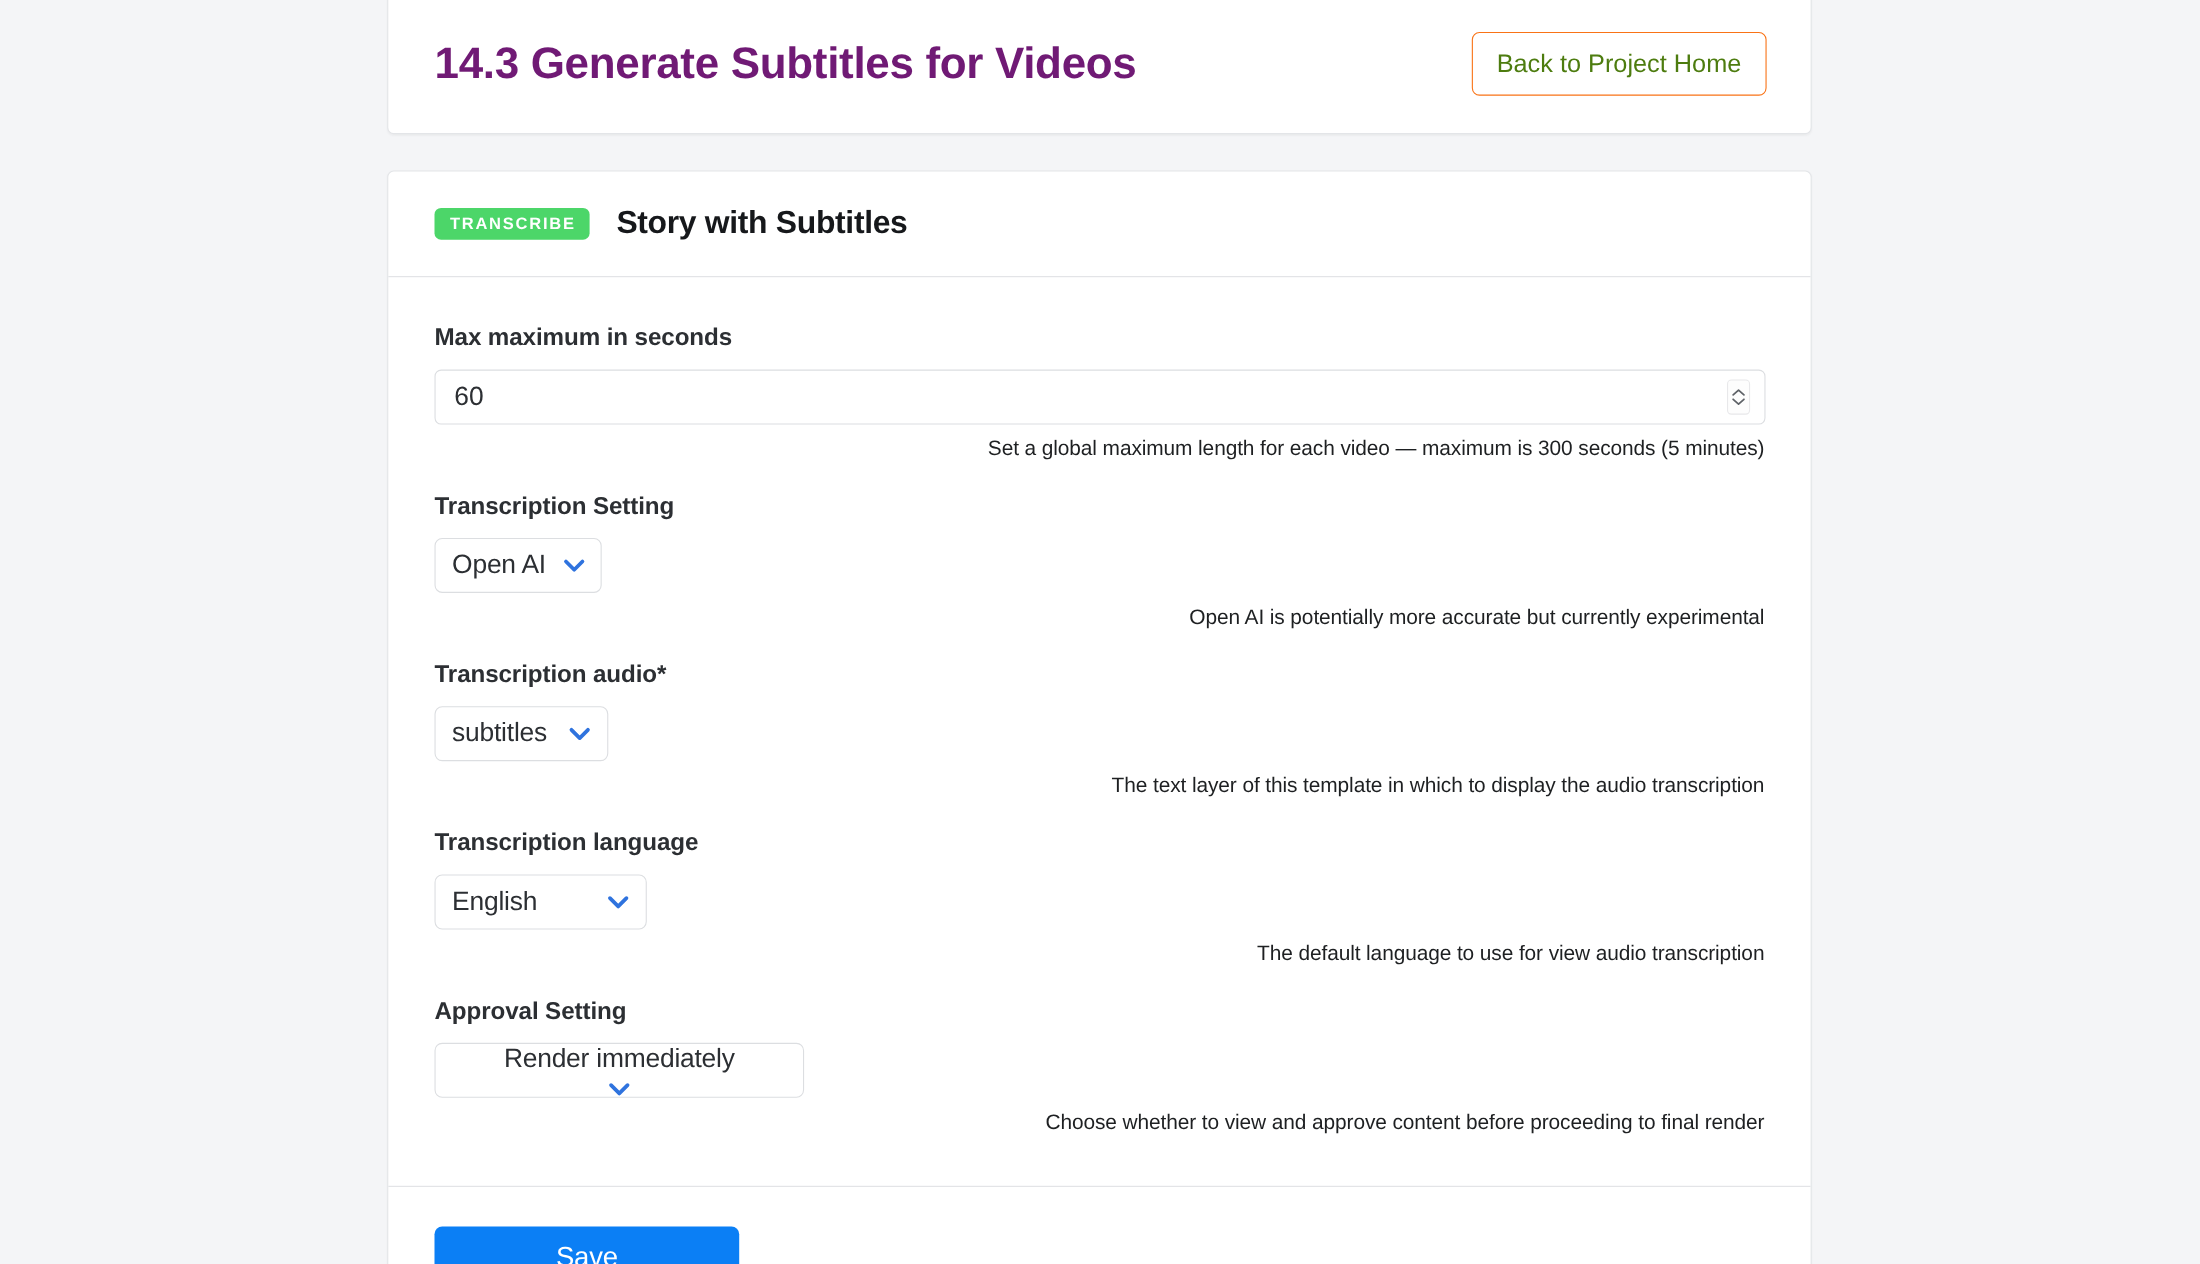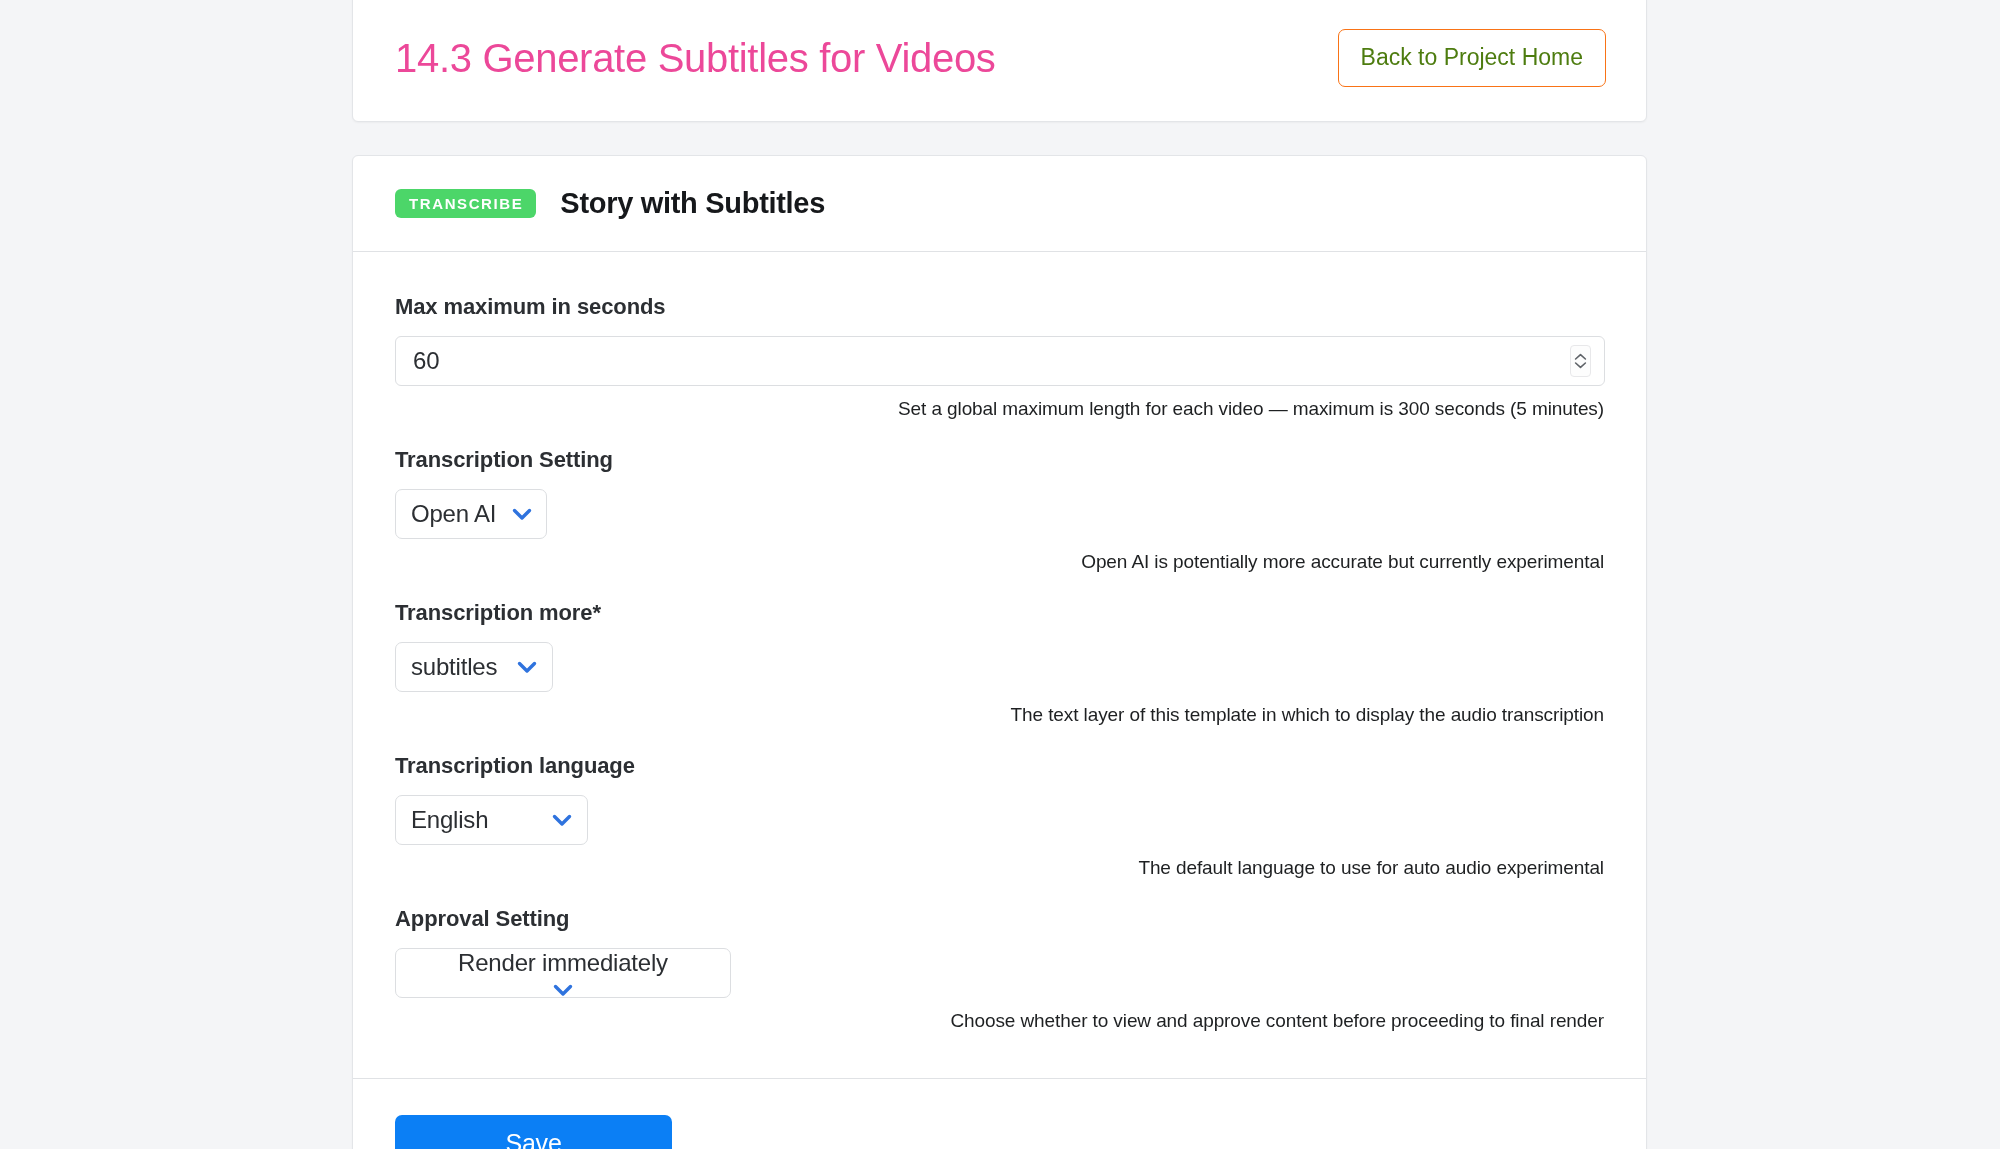--- a/index.html
+++ b/index.html
@@ -30,23 +30,23 @@
     background: #ffffff;
     border: 1px solid #e3e5e8;
     border-radius: 6px;
     box-shadow: 0 1px 2px rgba(0,0,0,0.04);
     display: flex;
     align-items: center;
     justify-content: space-between;
     padding: 0 40px 0 42px;
   }
   .page-title {
-    color: #ec4899;
+    color: #701a75;
     font-size: 40px;
-    font-weight: normal;
+    font-weight: bold;
     line-height: 1.1;
     letter-spacing: -0.3px;
     white-space: nowrap;
     margin-top: 24px;
   }
   .back-button {
     margin-top: 24px;
     color: #4d7c0f;
     background: #ffffff;
     border: 1px solid #f97316;
@@ -239,21 +239,21 @@
           <span class="chev">
             <svg width="20" height="13" viewBox="0 0 20 13">
               <path d="M2.5 2.5 L10 10 L17.5 2.5" fill="none" stroke="#2f73de" stroke-width="3.4" stroke-linecap="round" stroke-linejoin="round"></path>
             </svg>
           </span>
         </div>
         <div class="field-help">Open AI is potentially more accurate but currently experimental</div>
       </div>
 
       <div class="field">
-        <div class="field-label">Transcription more*</div>
+        <div class="field-label">Transcription audio*</div>
         <div class="select-box sel-layer">
           <span class="sel-value">subtitles</span>
           <span class="chev">
             <svg width="20" height="13" viewBox="0 0 20 13">
               <path d="M2.5 2.5 L10 10 L17.5 2.5" fill="none" stroke="#2f73de" stroke-width="3.4" stroke-linecap="round" stroke-linejoin="round"></path>
             </svg>
           </span>
         </div>
         <div class="field-help">The text layer of this template in which to display the audio transcription</div>
       </div>
@@ -261,21 +261,21 @@
       <div class="field">
         <div class="field-label">Transcription language</div>
         <div class="select-box sel-language">
           <span class="sel-value">English</span>
           <span class="chev">
             <svg width="20" height="13" viewBox="0 0 20 13">
               <path d="M2.5 2.5 L10 10 L17.5 2.5" fill="none" stroke="#2f73de" stroke-width="3.4" stroke-linecap="round" stroke-linejoin="round"></path>
             </svg>
           </span>
         </div>
-        <div class="field-help">The default language to use for auto audio experimental</div>
+        <div class="field-help">The default language to use for view audio transcription</div>
       </div>
 
       <div class="field">
         <div class="field-label">Approval Setting</div>
         <div class="select-box sel-approval">
           <span class="sel-value">Render immediately</span>
           <span class="chev">
             <svg width="20" height="13" viewBox="0 0 20 13">
               <path d="M2.5 2.5 L10 10 L17.5 2.5" fill="none" stroke="#2f73de" stroke-width="3.4" stroke-linecap="round" stroke-linejoin="round"></path>
             </svg>

